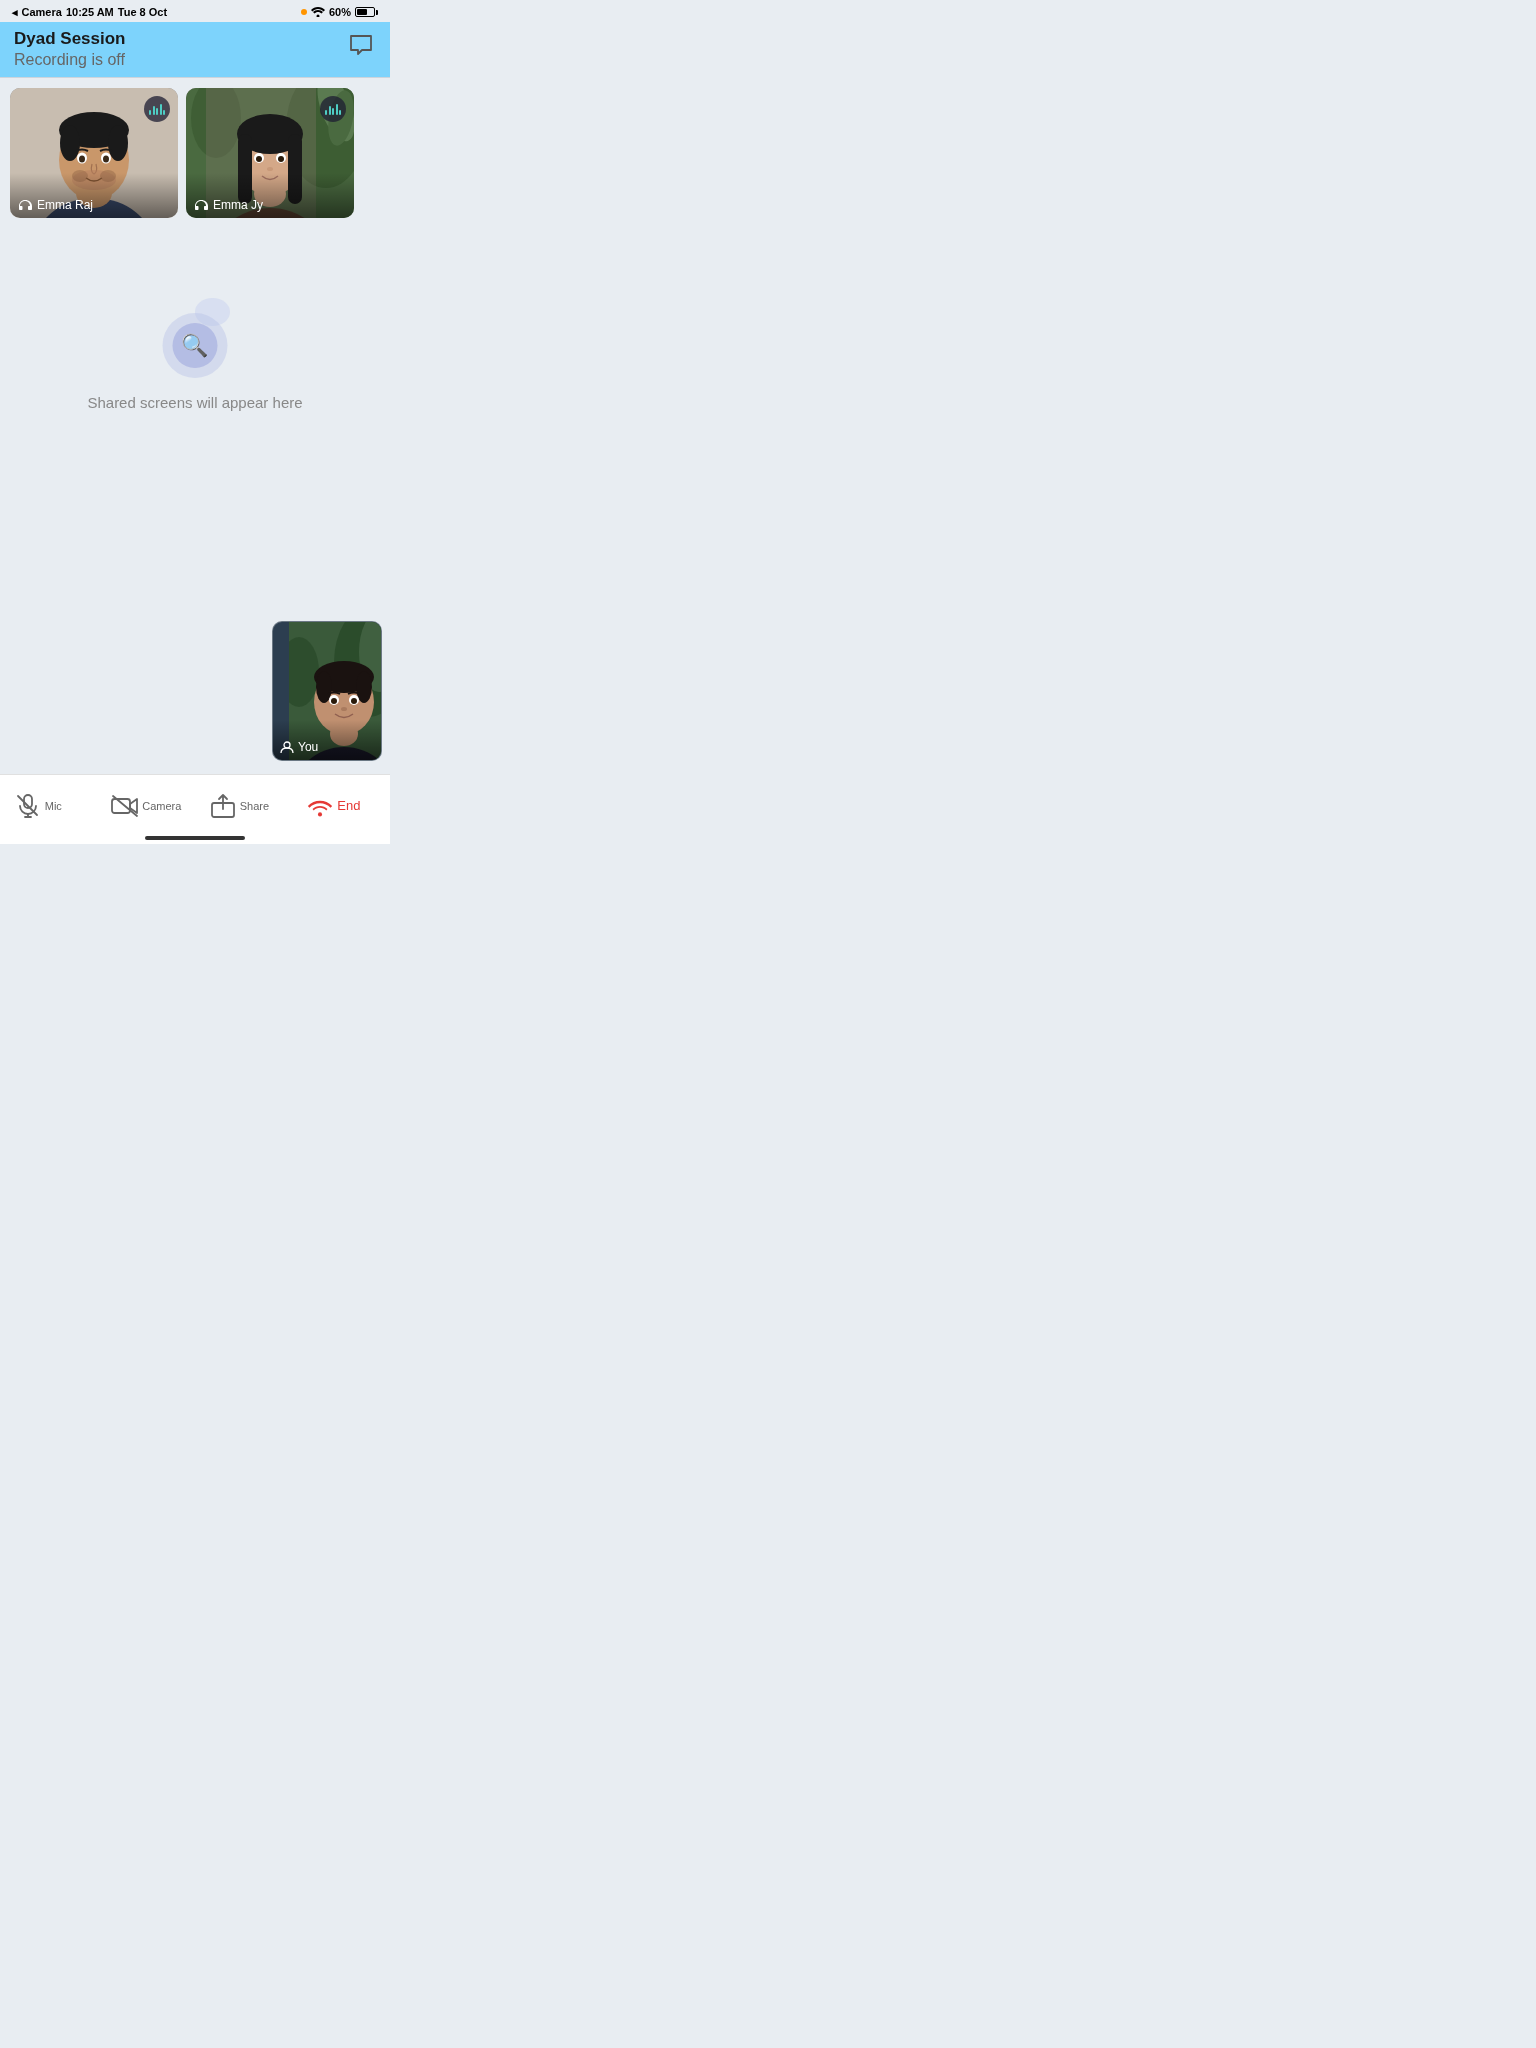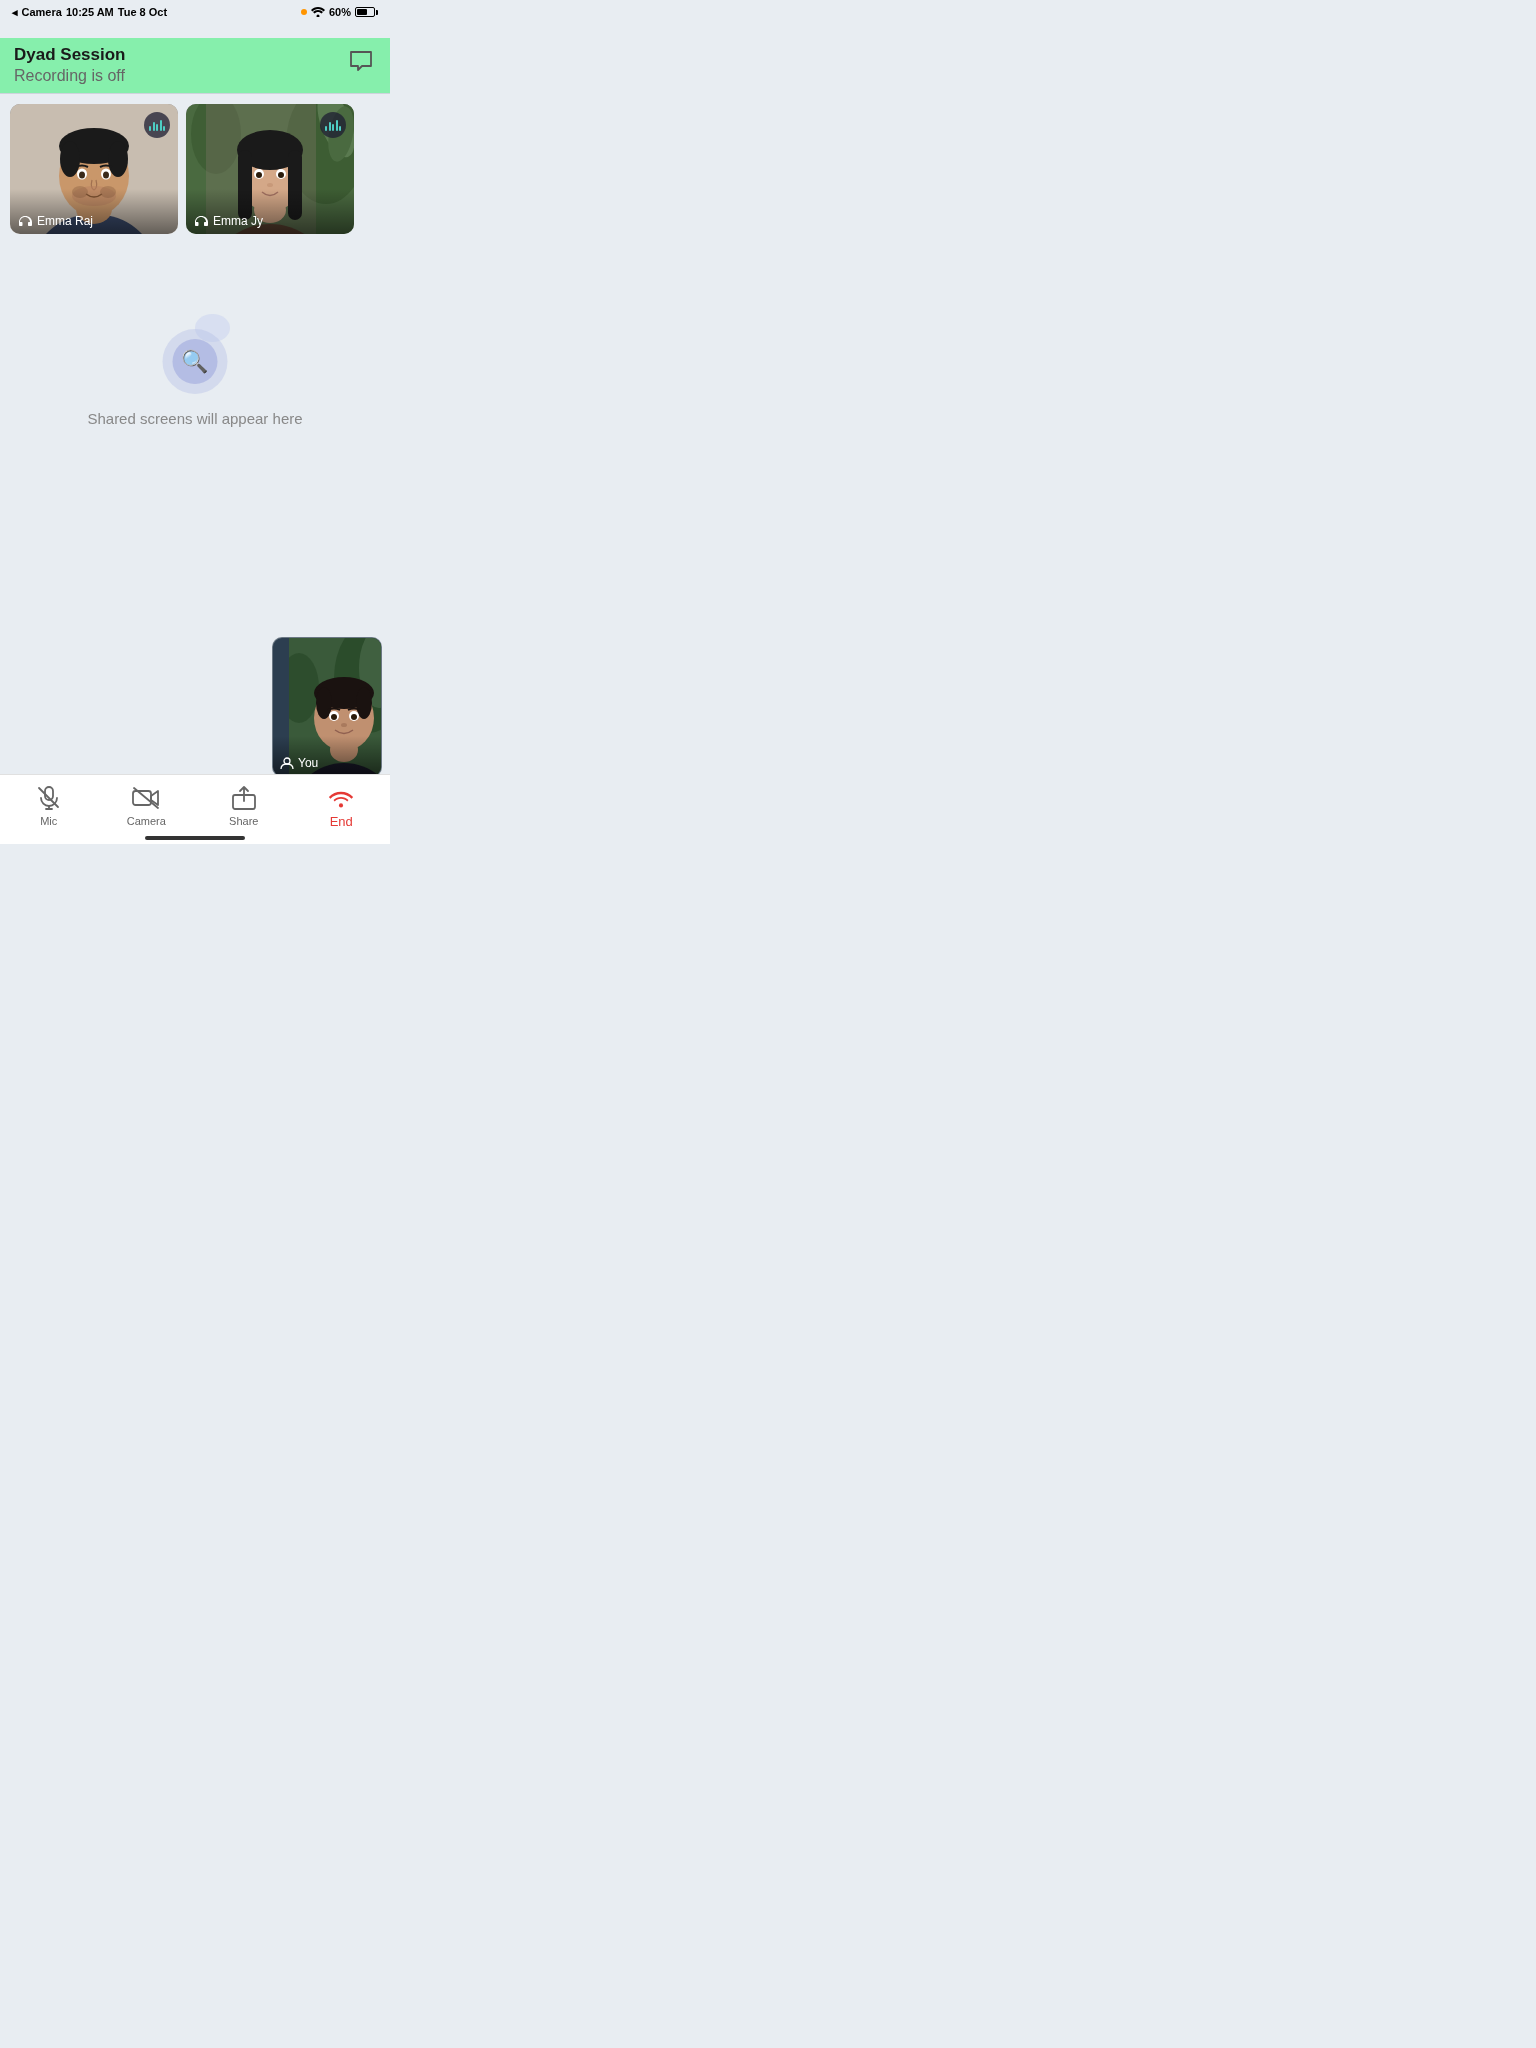--- a/index.html
+++ b/index.html
@@ -79,22 +79,21 @@
       background: #000;
       border-radius: 0 1px 1px 0;
     }
 
     
     .header {
       display: flex;
       justify-content: space-between;
       align-items: flex-start;
       padding: 6px 14px 8px;
-      background: #86efac;
-      margin-top: 16px;
+      background: #7dd3fc;
     }
 
     .header-title {
       font-size: 17px;
       font-weight: 600;
       color: #1a1a1a;
       line-height: 1.3;
     }
 
     .header-subtitle {
@@ -309,21 +308,21 @@
       background: white;
       display: flex;
       align-items: center;
       justify-content: space-around;
       border-top: 1px solid #e0e0e0;
       padding-bottom: 8px;
     }
 
     .toolbar-item {
       display: flex;
-      flex-direction: column;
+      flex-direction: row;
       align-items: center;
       gap: 3px;
       width: 70px;
     }
 
     .toolbar-icon {
       width: 28px;
       height: 28px;
       display: flex;
       align-items: center;

